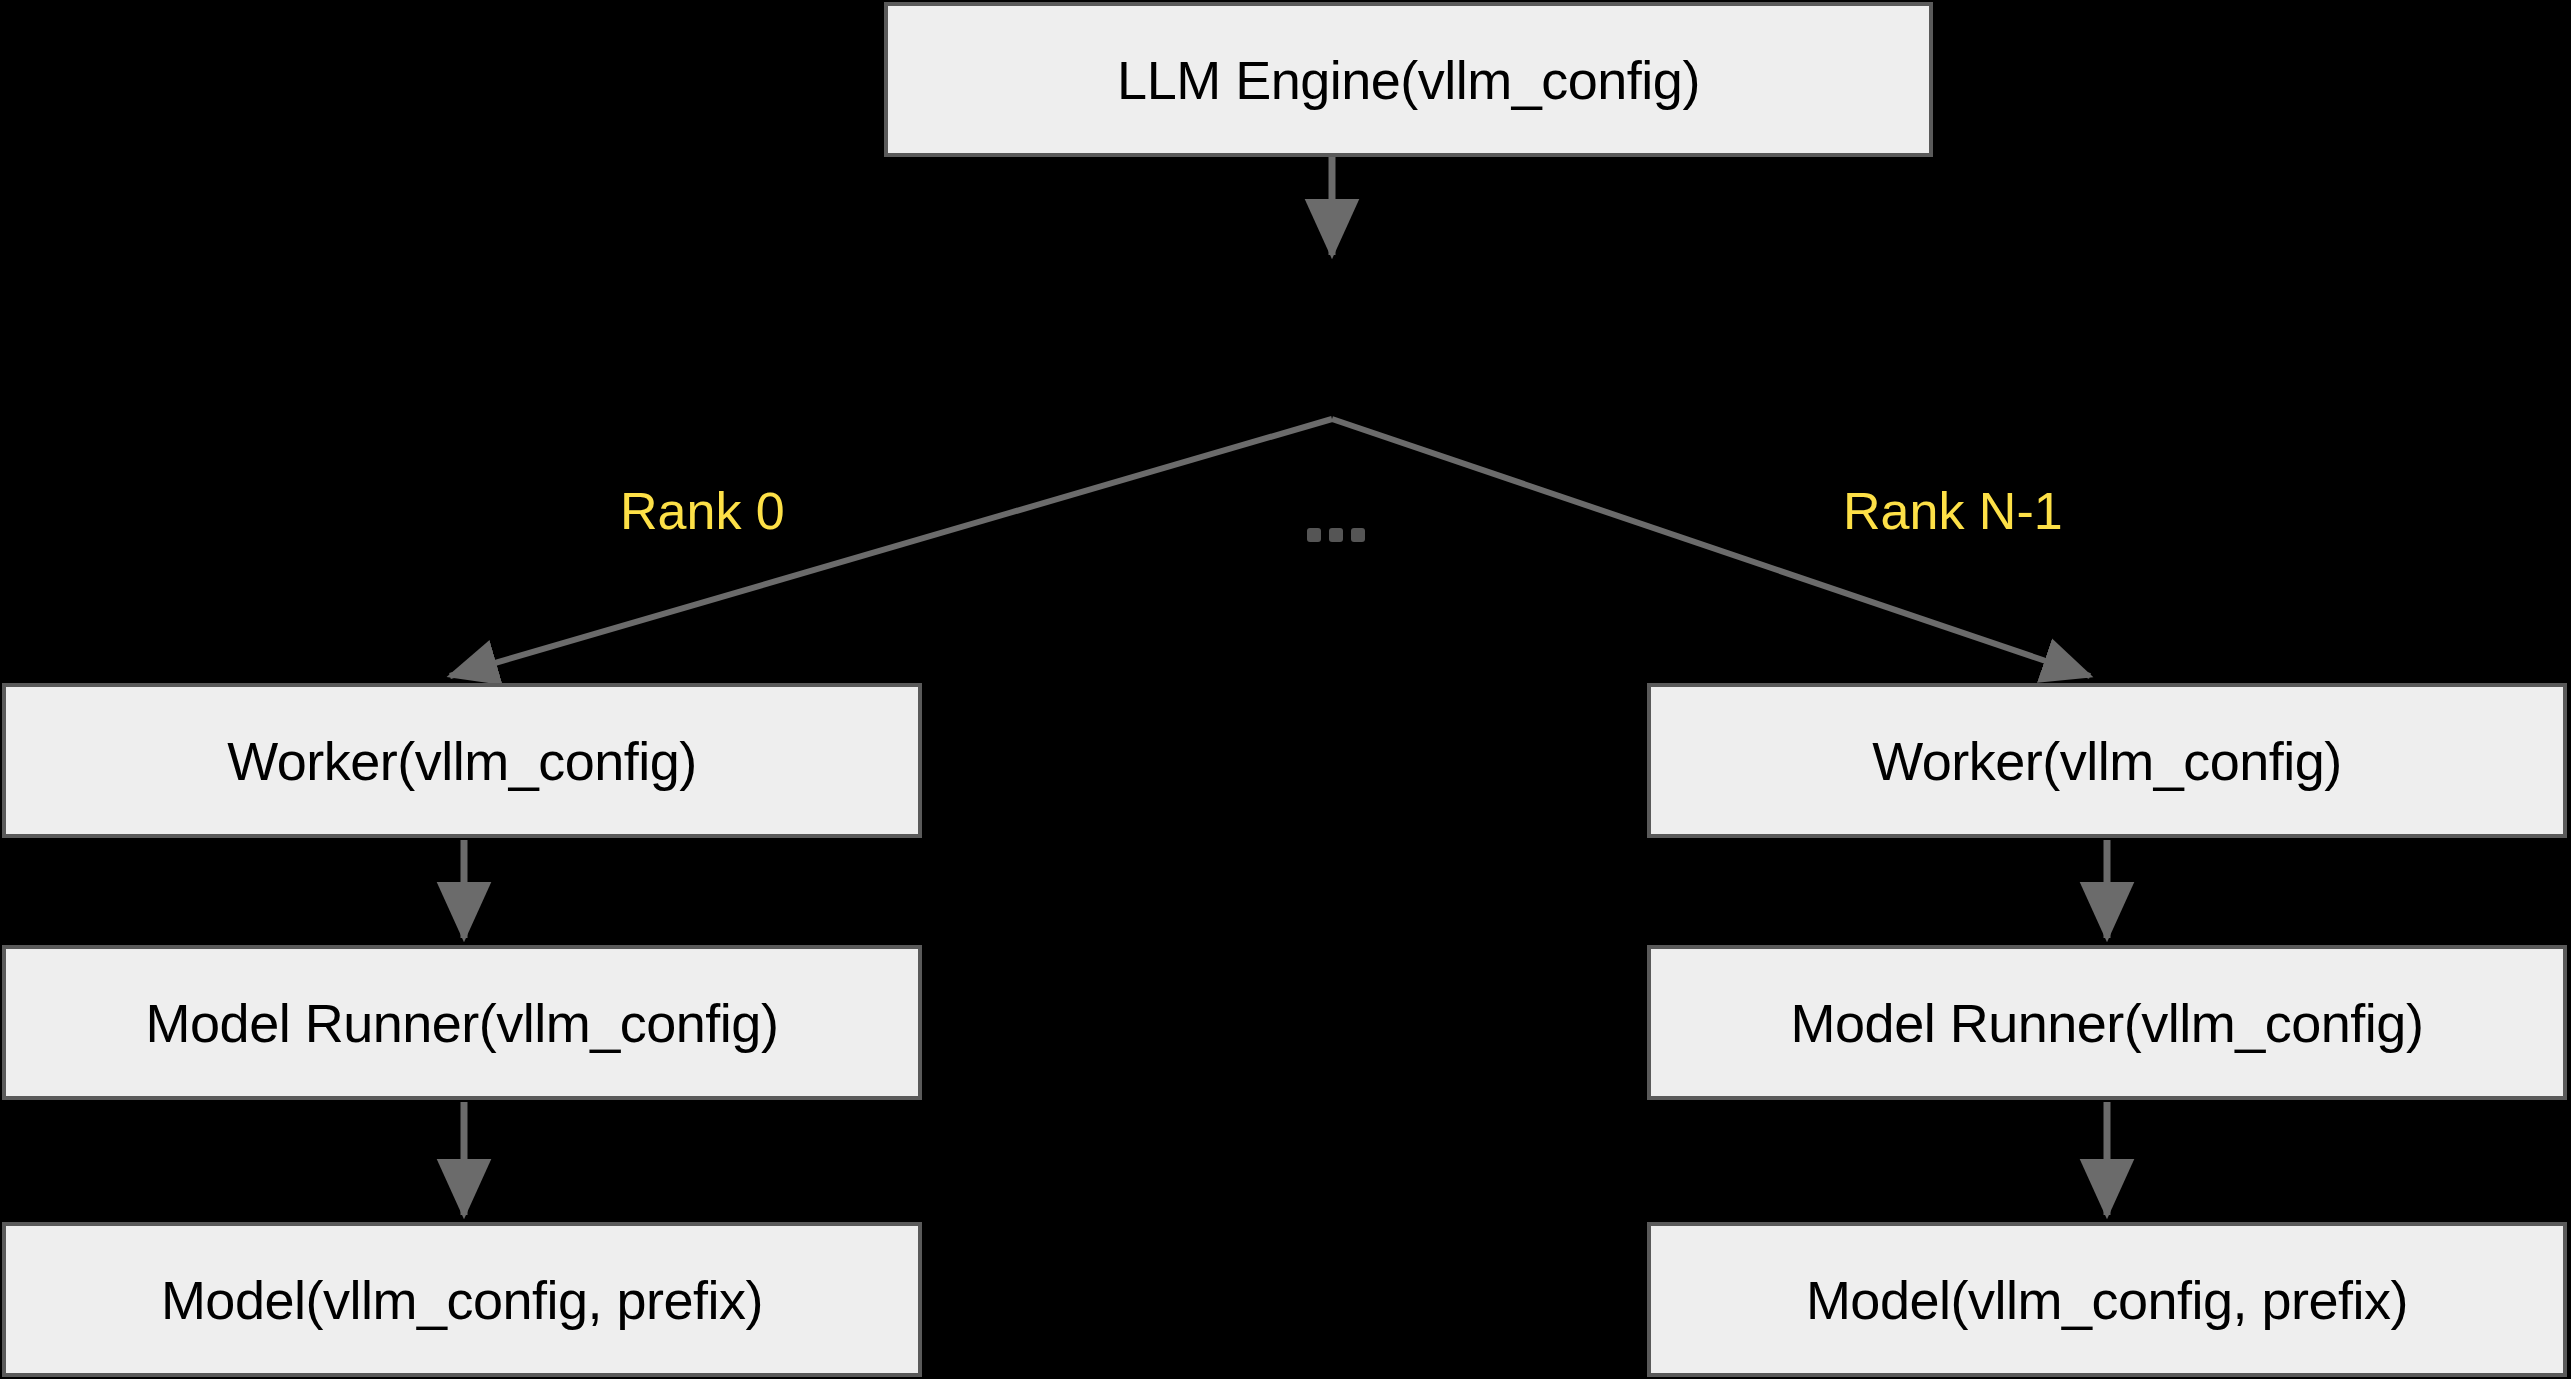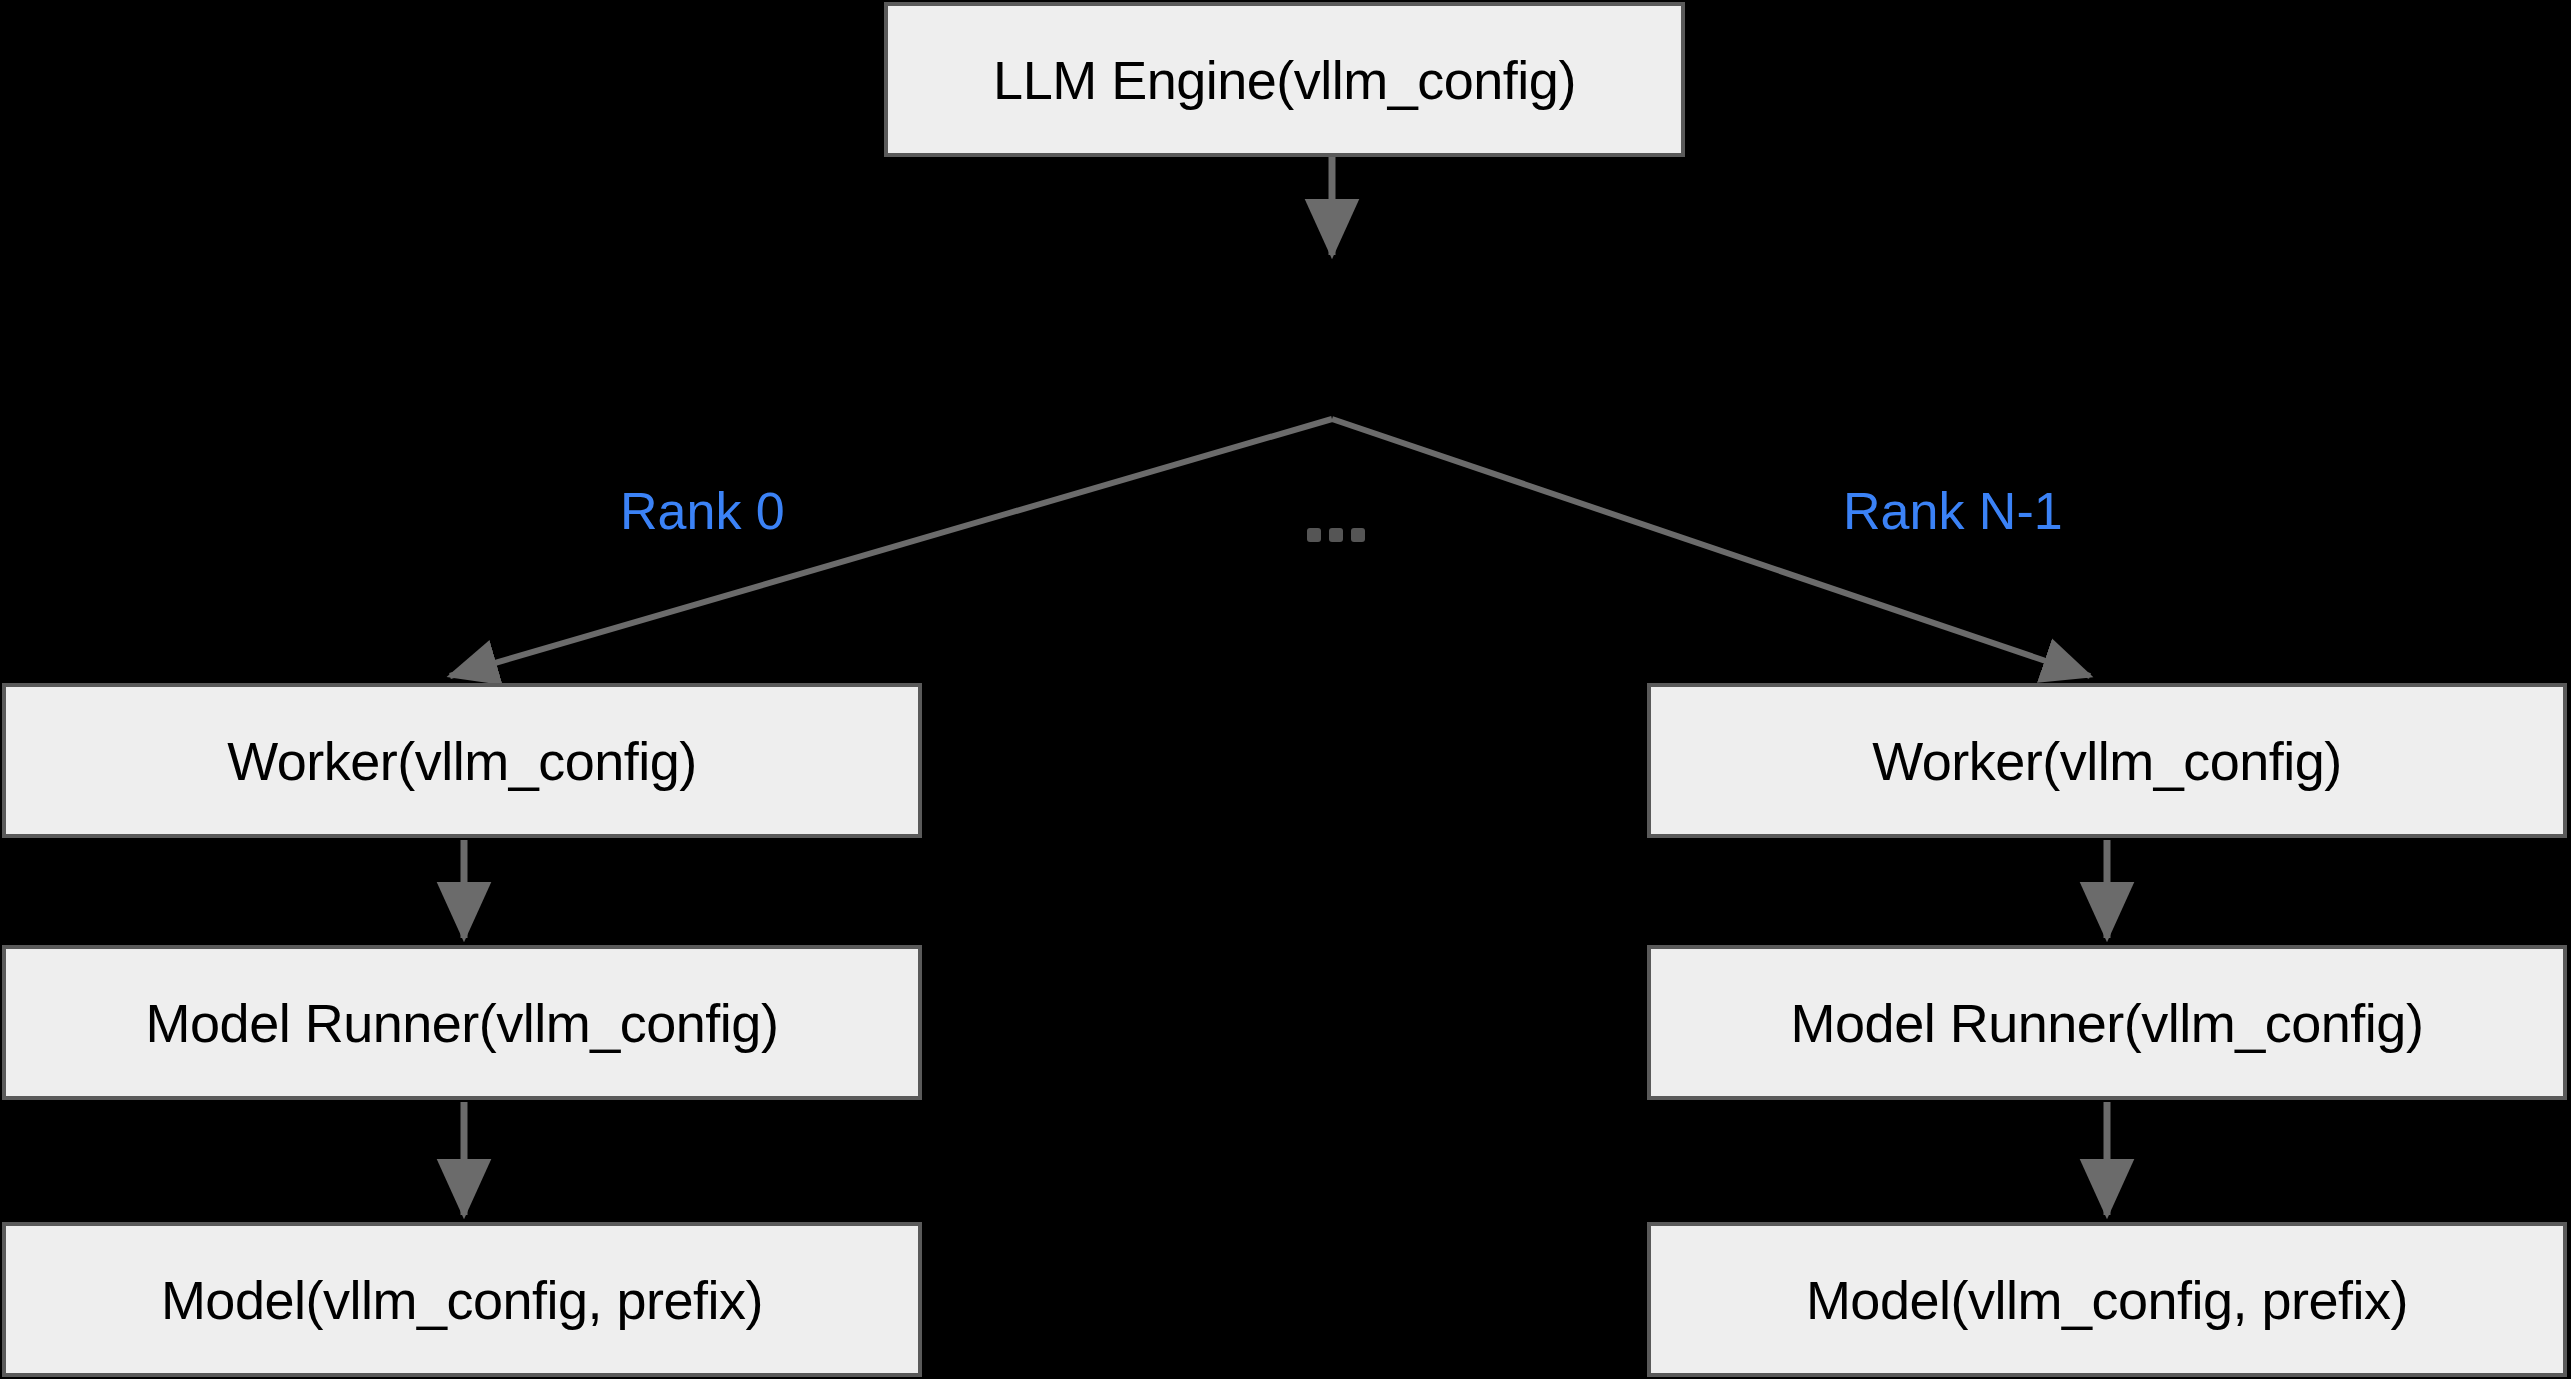--- a/index.html
+++ b/index.html
@@ -27,21 +27,21 @@
   .node-label {
     color: #000000;
     font-size: 54px;
     font-weight: 400;
     letter-spacing: -0.5px;
     white-space: nowrap;
     line-height: 1;
   }
   .edge-label {
     position: absolute;
-    color: #3b82f6;
+    color: #fde047;
     font-size: 52px;
     font-weight: 400;
     white-space: nowrap;
     line-height: 1;
   }
   .ellipsis-dots {
     position: absolute;
     display: flex;
     gap: 8px;
     align-items: center;
@@ -82,21 +82,21 @@
 
     <line x1="464" y1="840" x2="464" y2="938" stroke="#6b6b6b" stroke-width="7" marker-end="url(#arrowhead)"></line>
 
     <line x1="464" y1="1102" x2="464" y2="1215" stroke="#6b6b6b" stroke-width="7" marker-end="url(#arrowhead)"></line>
 
     <line x1="2107" y1="840" x2="2107" y2="938" stroke="#6b6b6b" stroke-width="7" marker-end="url(#arrowhead)"></line>
 
     <line x1="2107" y1="1102" x2="2107" y2="1215" stroke="#6b6b6b" stroke-width="7" marker-end="url(#arrowhead)"></line>
   </svg>
 
-  <div class="node" style="left:884px; top:2px; width:801px; height:155px;">
+  <div class="node" style="left:884px; top:2px; width:1049px; height:155px;">
     <span class="node-label">LLM Engine(vllm_config)</span>
   </div>
 
 
   <div class="node" style="left:2px; top:683px; width:920px; height:155px;">
     <span class="node-label">Worker(vllm_config)</span>
   </div>
 
   <div class="node" style="left:2px; top:945px; width:920px; height:155px;">
     <span class="node-label">Model Runner(vllm_config)</span>

